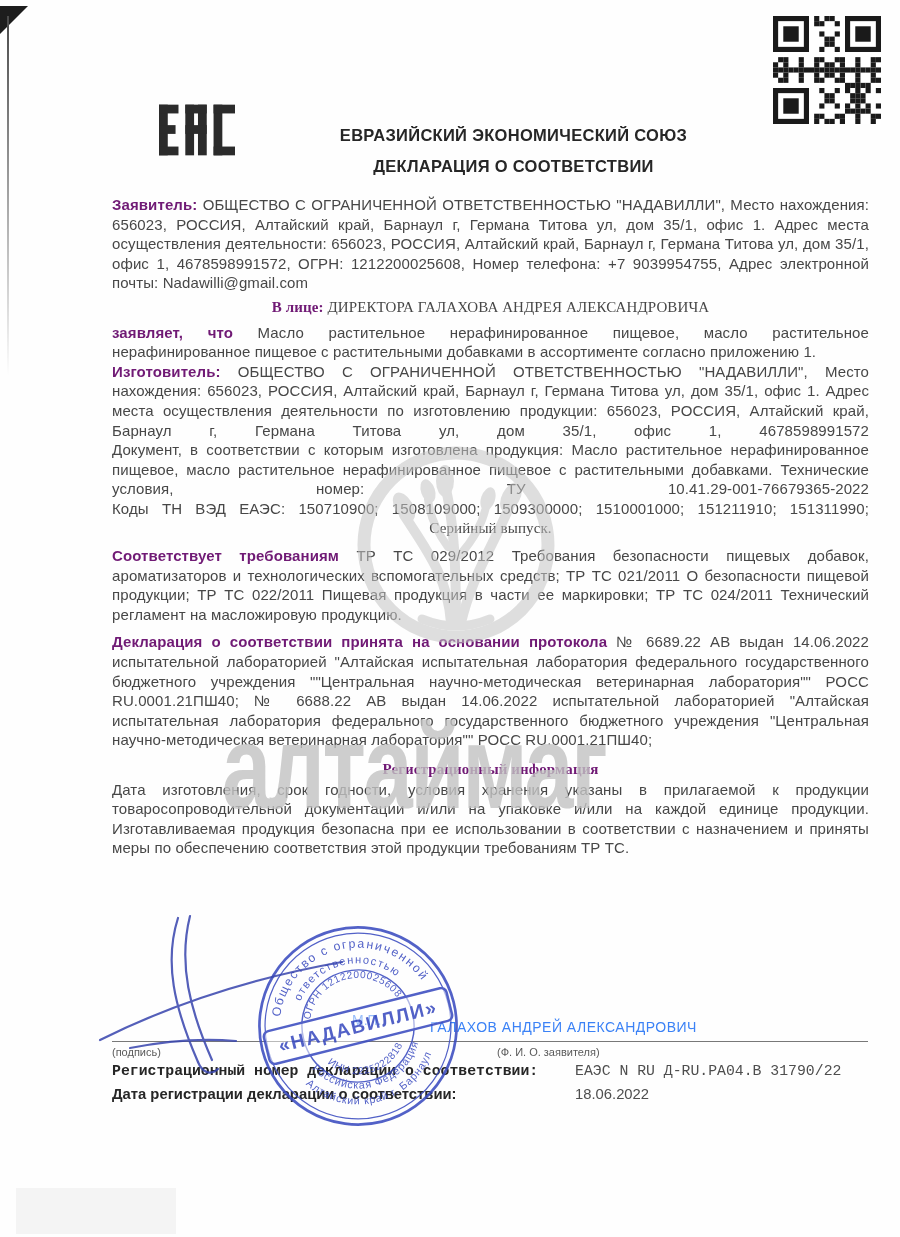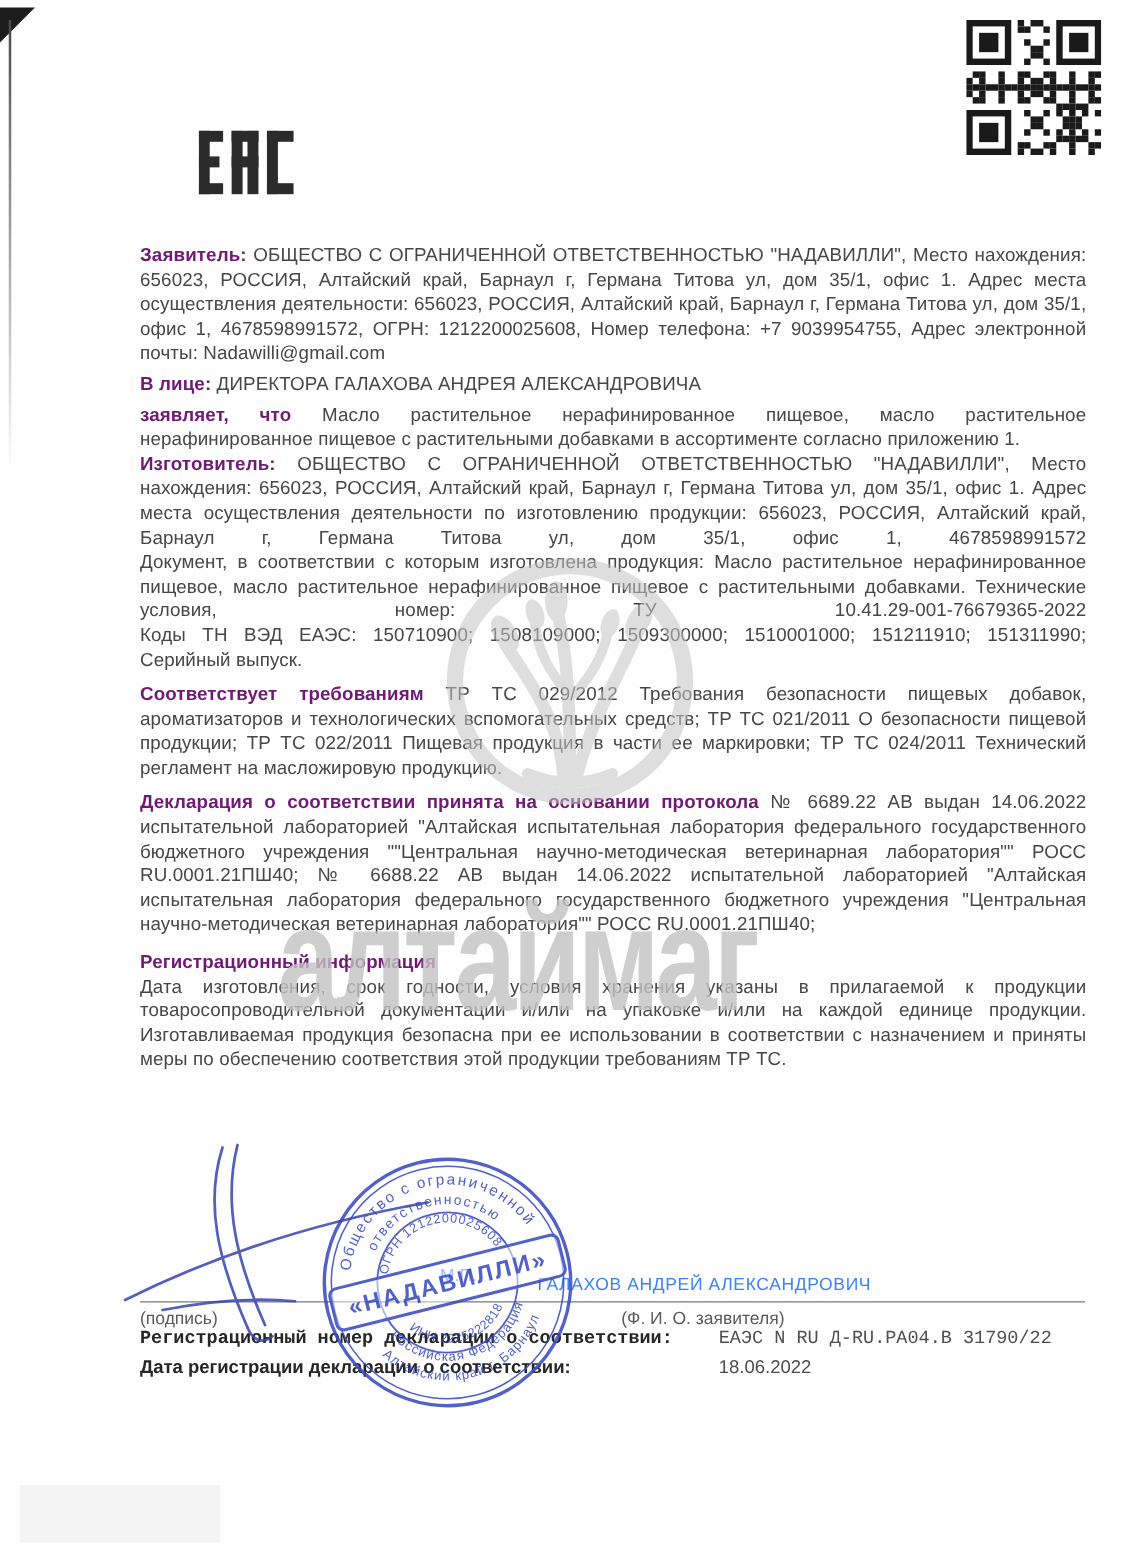--- a/index.html
+++ b/index.html
@@ -17,38 +17,38 @@
   .titles{position:absolute;left:112px;top:126px;width:758px;padding-left:45px;
         box-sizing:border-box;text-align:center;}
   .titles div{font-weight:bold;color:#262626;font-size:16.5px;letter-spacing:.3px;}
   .titles div + div{margin-top:12px;}
   
   .content{position:absolute;left:112px;top:195px;width:757px;font-size:15px;
         line-height:19.6px;letter-spacing:.1px;z-index:1;}
   .content p{margin:0;}
   .j{text-align:justify;}
   .jj{text-align:justify;text-align-last:justify;}
-  .nj{text-align:left;}
+  .nj{text-align:center;font-family:Liberation Serif, serif;}
   .mt5{margin-top:5px!important;}
   .mt8{margin-top:8px!important;}
   .mt10{margin-top:10px!important;}
   b{color:#701a75;font-weight:bold;}
   
   .wm{position:absolute;z-index:5;pointer-events:none;}
   .wm-logo{left:348px;top:437px;}
   .wm-brand{left:222px;top:698px;font-weight:bold;font-size:108px;color:#c3c3c3;
         opacity:.8;letter-spacing:-3px;transform:scale(.82,1.1);transform-origin:left top;
         white-space:nowrap;}
   .wm-tagline{left:318px;top:770px;font-weight:bold;font-size:31px;color:#c6c6c6;
         opacity:.9;letter-spacing:1px;white-space:nowrap;}
   
   .sig-name{position:absolute;left:430px;top:1019px;font-size:14px;color:#3b82f6;
         letter-spacing:.5px;z-index:2;}
   .sig-rule{position:absolute;left:112px;top:1041px;width:756px;border-top:1.6px solid #787878;z-index:2;}
-  .cap{position:absolute;font-size:14px;color:#5a5a5a;z-index:2;}
+  .cap{position:absolute;font-size:11px;color:#5a5a5a;z-index:2;}
   .cap-sign{left:112px;top:1046px;}
   .cap-fio{left:497px;top:1046px;}
   .reg-label{position:absolute;left:112px;font-size:14.8px;font-weight:bold;color:#262626;z-index:2;}
   .reg-value{position:absolute;left:575px;font-size:14.8px;color:#4e4e4e;z-index:2;}
   .row1{top:1063px;font-family:Liberation Mono, monospace;} .row2{top:1086px;}
   .mp{position:absolute;left:352px;top:1012px;font-size:14px;color:#3b82f6;z-index:4;}
   .stamp{position:absolute;left:246px;top:914px;z-index:6;opacity:.88;}
   .scribble{position:absolute;left:90px;top:912px;z-index:7;}
 </style>
 </head>
@@ -202,20 +202,24 @@
       <rect x="5" y="5" width="25" height="25" fill="#ffffff"></rect>
       <rect x="10" y="10" width="15" height="15" fill="#1a1a1a"></rect>
       <rect x="70" y="0" width="35" height="35" fill="#1a1a1a"></rect>
       <rect x="75" y="5" width="25" height="25" fill="#ffffff"></rect>
       <rect x="80" y="10" width="15" height="15" fill="#1a1a1a"></rect>
       <rect x="0" y="70" width="35" height="35" fill="#1a1a1a"></rect>
       <rect x="5" y="75" width="25" height="25" fill="#ffffff"></rect>
       <rect x="10" y="80" width="15" height="15" fill="#1a1a1a"></rect>
     </svg>
 
+  <div class="titles">
+    <div>ЕВРАЗИЙСКИЙ ЭКОНОМИЧЕСКИЙ СОЮЗ</div>
+    <div>ДЕКЛАРАЦИЯ О СООТВЕТСТВИИ</div>
+  </div>
 
   <div class="content">
     <p class="j"><b>Заявитель:</b><span> ОБЩЕСТВО С ОГРАНИЧЕННОЙ ОТВЕТСТВЕННОСТЬЮ "НАДАВИЛЛИ", Место нахождения: 656023, РОССИЯ, Алтайский край, Барнаул г, Германа Титова ул, дом 35/1, офис 1. Адрес места осуществления деятельности: 656023, РОССИЯ, Алтайский край, Барнаул г, Германа Титова ул, дом 35/1, офис 1, 4678598991572, ОГРН: 1212200025608, Номер телефона: +7 9039954755, Адрес электронной почты: Nadawilli@gmail.com</span></p>
     <p class="nj mt5"><b>В лице:</b><span> ДИРЕКТОРА ГАЛАХОВА АНДРЕЯ АЛЕКСАНДРОВИЧА</span></p>
     <p class="j mt5"><b>заявляет, что</b><span> Масло растительное нерафинированное пищевое, масло растительное нерафинированное пищевое с растительными добавками в ассортименте согласно приложению 1.</span></p>
     <p class="jj"><b>Изготовитель:</b><span> ОБЩЕСТВО С ОГРАНИЧЕННОЙ ОТВЕТСТВЕННОСТЬЮ "НАДАВИЛЛИ", Место нахождения: 656023, РОССИЯ, Алтайский край, Барнаул г, Германа Титова ул, дом 35/1, офис 1. Адрес места осуществления деятельности по изготовлению продукции: 656023, РОССИЯ, Алтайский край, Барнаул г, Германа Титова ул, дом 35/1, офис 1, 4678598991572</span></p>
     <p class="jj">Документ, в соответствии с которым изготовлена продукция: Масло растительное нерафинированное пищевое, масло растительное нерафинированное пищевое с растительными добавками. Технические условия, номер: ТУ 10.41.29-001-76679365-2022</p>
     <p class="jj">Коды ТН ВЭД ЕАЭС: 150710900; 1508109000; 1509300000; 1510001000; 151211910; 151311990;</p>
     <p class="nj">Серийный выпуск.</p>
     <p class="j mt8"><b>Соответствует требованиям</b><span> ТР ТС 029/2012 Требования безопасности пищевых добавок, ароматизаторов и технологических вспомогательных средств; ТР ТС 021/2011 О безопасности пищевой продукции; ТР ТС 022/2011 Пищевая продукция в части ее маркировки; ТР ТС 024/2011 Технический регламент на масложировую продукцию.</span></p>

